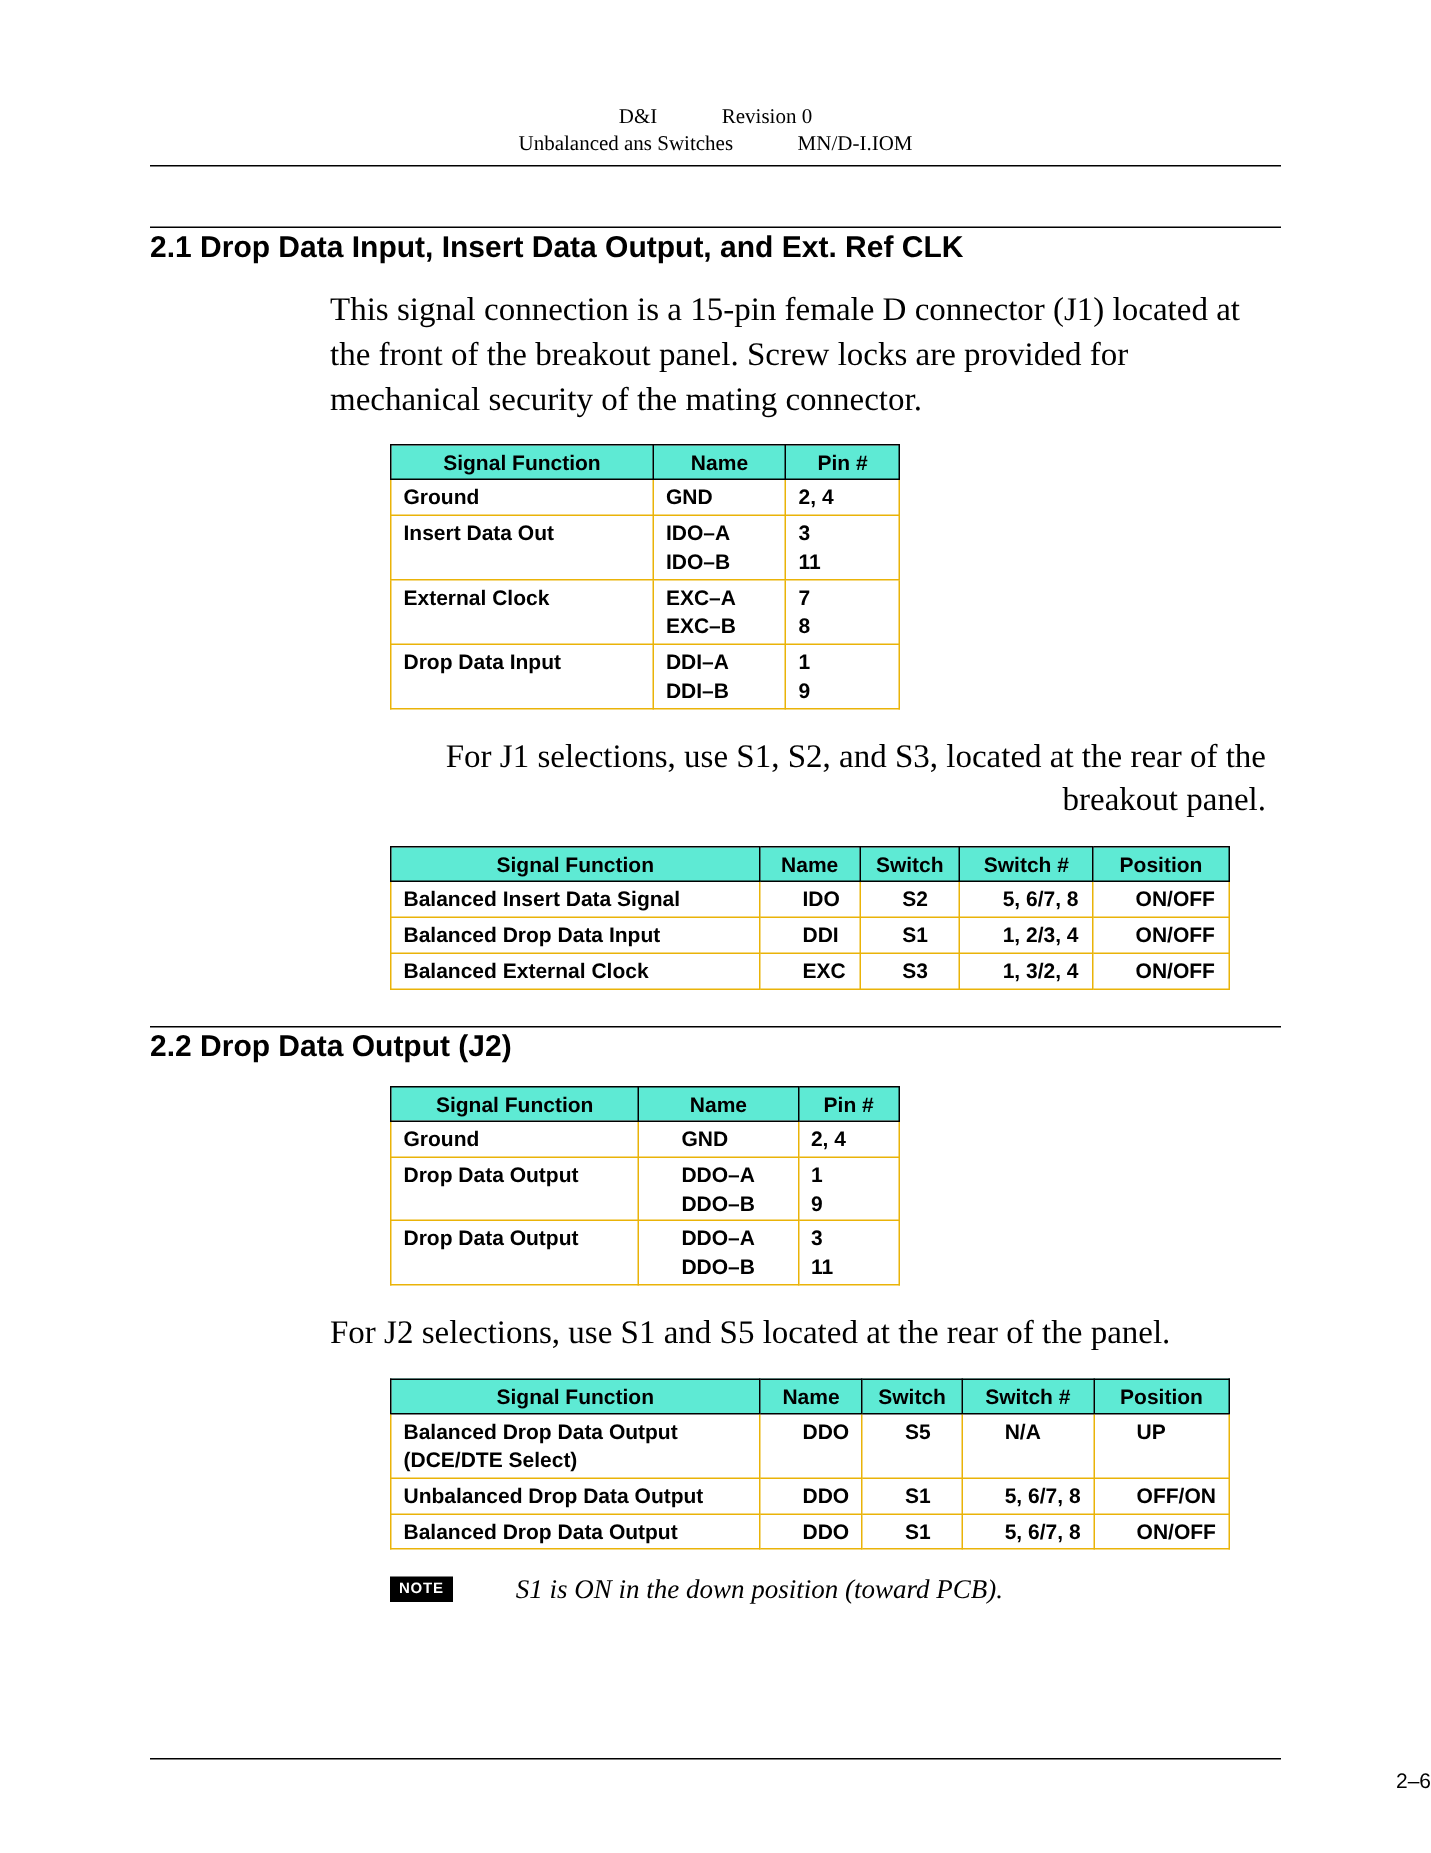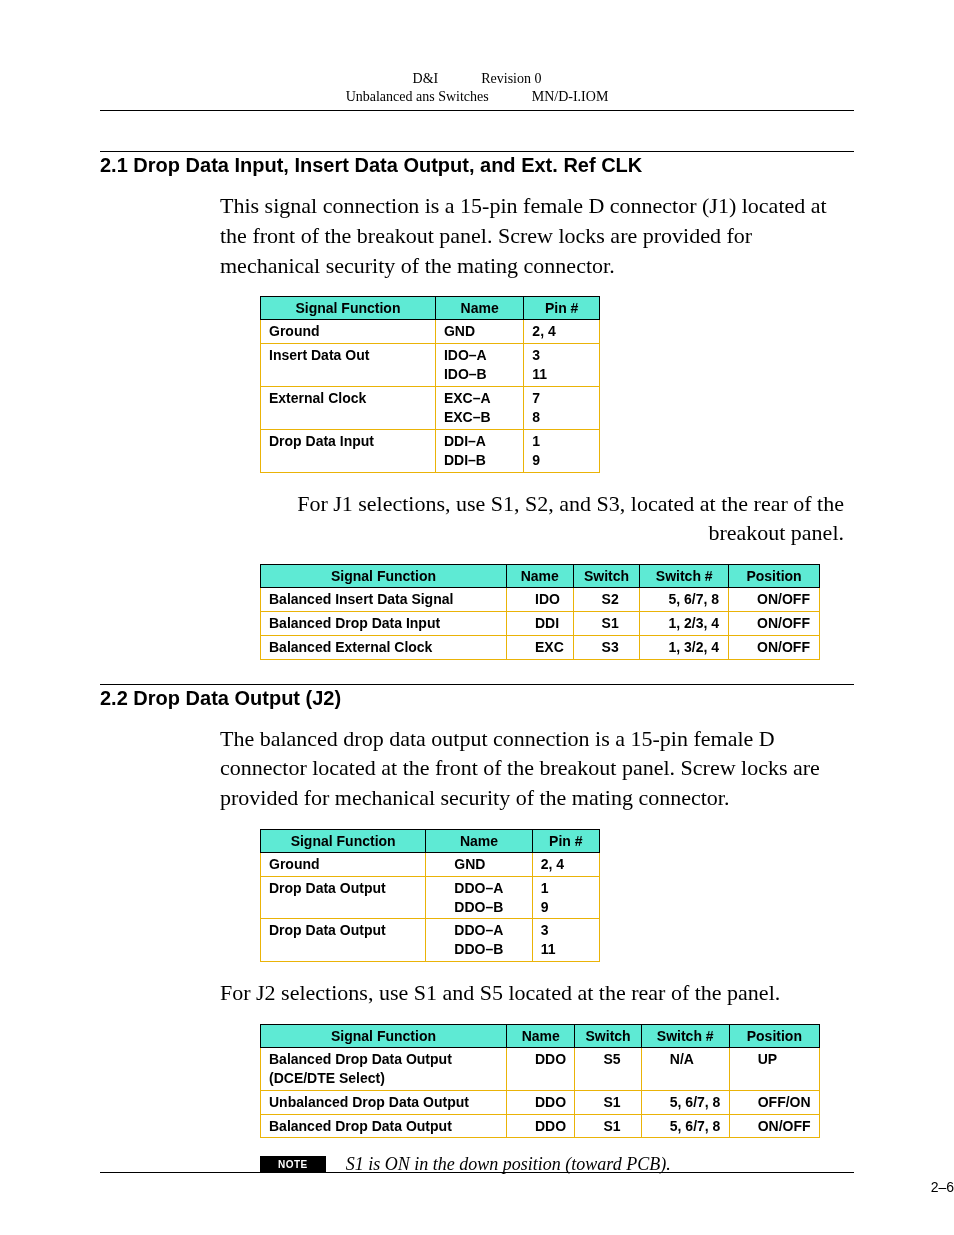--- a/index.html
+++ b/index.html
@@ -80,22 +80,22 @@
     margin-left: 40px;
     margin-top: 10px;
   }
   .note-badge {
     display: inline-block;
     background: #000;
     color: #fff;
     font-family: Arial, Helvetica, sans-serif;
     font-size: 10px;
     font-weight: bold;
-    padding: 3px 18px;
-    margin-right: 20px;
+    padding: 3px 6px;
+    margin-right: 42px;
     letter-spacing: 0.5px;
   }
   .note-text {
     font-family: "Times New Roman", Times, serif;
     font-style: italic;
     font-size: 18px;
   }
   .footer {
     position: absolute;
     bottom: 40px;
@@ -200,21 +200,20 @@
           <td class="center">ON/OFF</td>
         </tr>
       </tbody>
   </table>
 </div>
 
 <hr class="section-rule" style="margin-top:24px;">
 <h2 class="section-heading">2.2  Drop Data Output (J2)</h2>
 
 <div class="body-indent">
-  <p class="body-text">The balanced drop data output connection is a 15-pin female D connector located at the front of the breakout panel. Screw locks are provided for mechanical security of the mating connector.</p>
 
   <table class="data-table" style="width:340px;">
     <thead>
         <tr>
       <th>Signal Function</th>
       <th>Name</th>
       <th>Pin #</th>
     </tr>
       </thead>
     <tbody>

